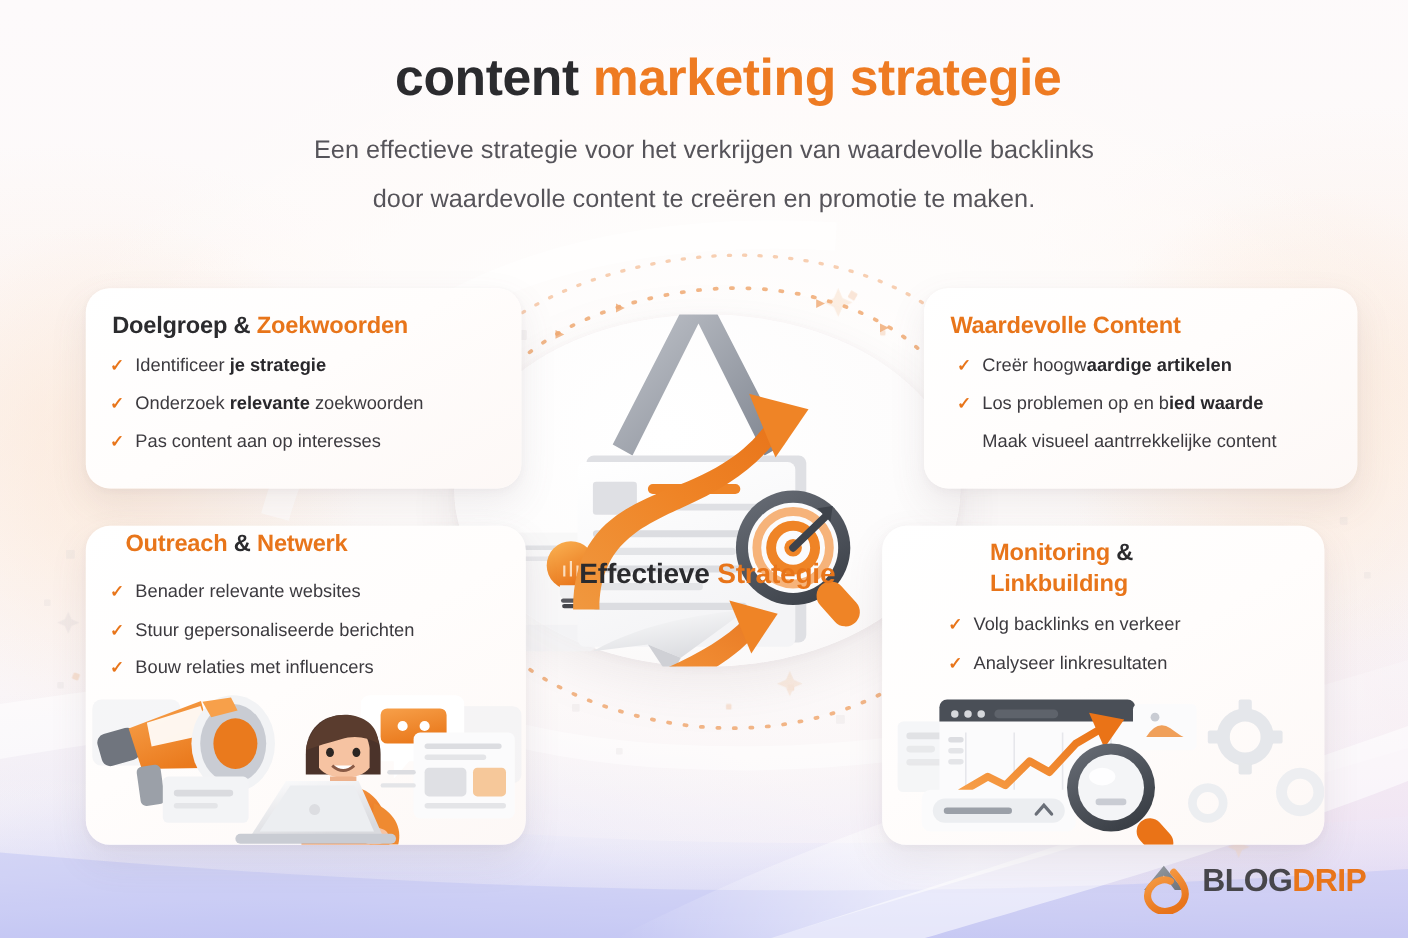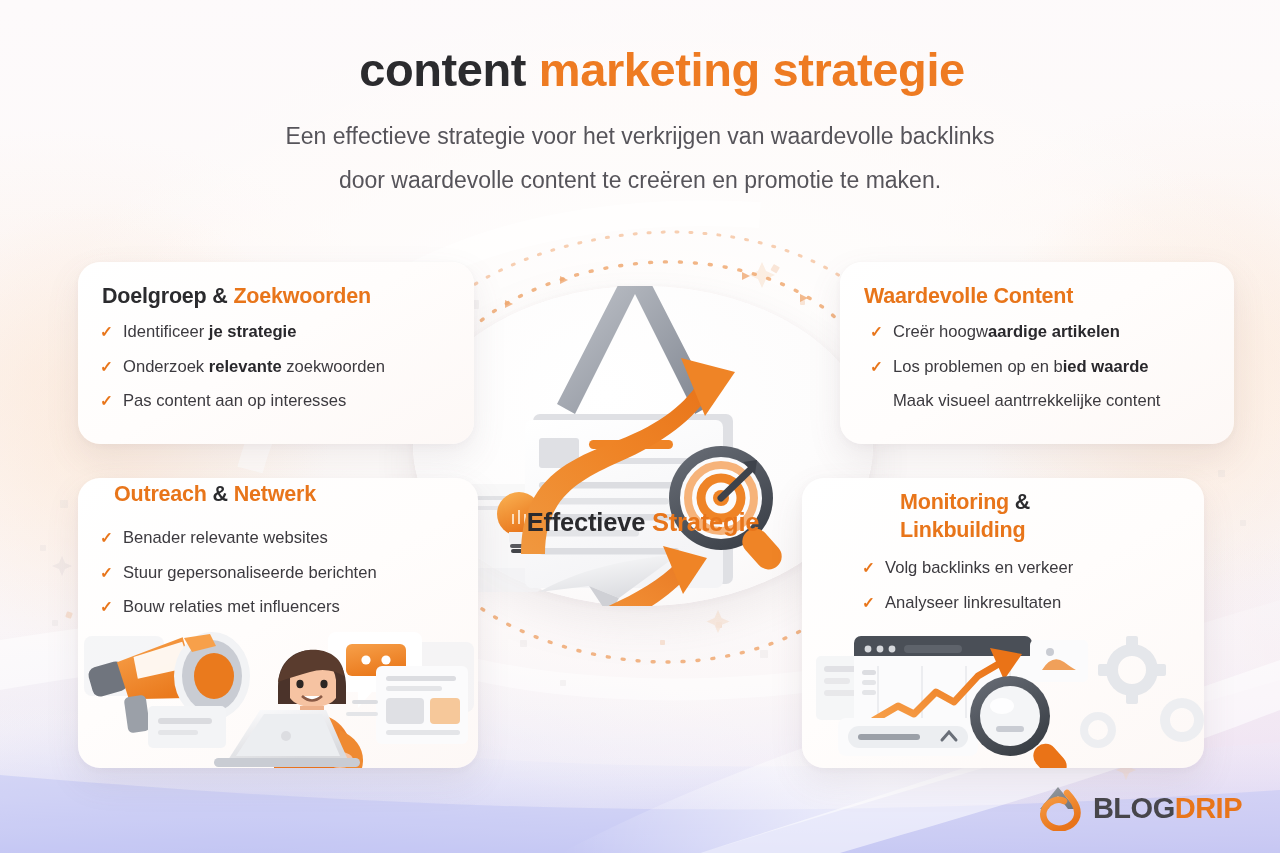--- a/index.html
+++ b/index.html
@@ -104,21 +104,21 @@
   }
   .bullet .check.hidden { visibility: hidden; }
   .bullet b { font-weight: 700; color: #29282c; }
 
   
   .illus { position: absolute; bottom: 0; left: 0; width: 100%; height: 150px; }
 
   
   .logo {
     position: absolute; right: 38px; bottom: 22px;
-    display: flex; align-items: center; gap: 9px;
+    display: flex; gap: 9px;
   }
   .logo-text { font-size: 29px; font-weight: 700; letter-spacing: -0.5px; }
   .logo-blog { color: #47464b; }
   .logo-drip { color: #e8751a; }
 </style>
 </head>
 <body>
 
 <div id="stage">
 

